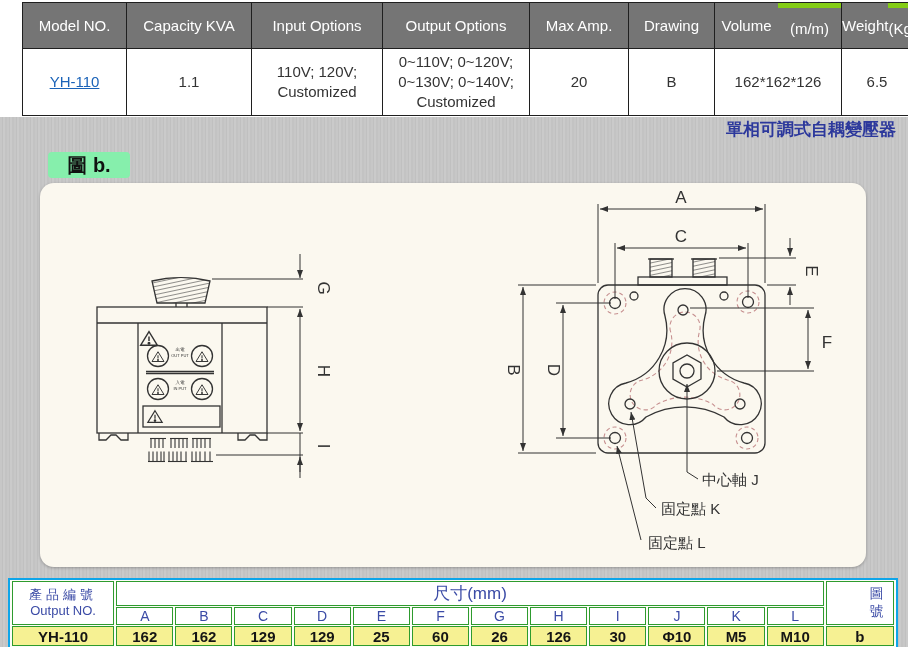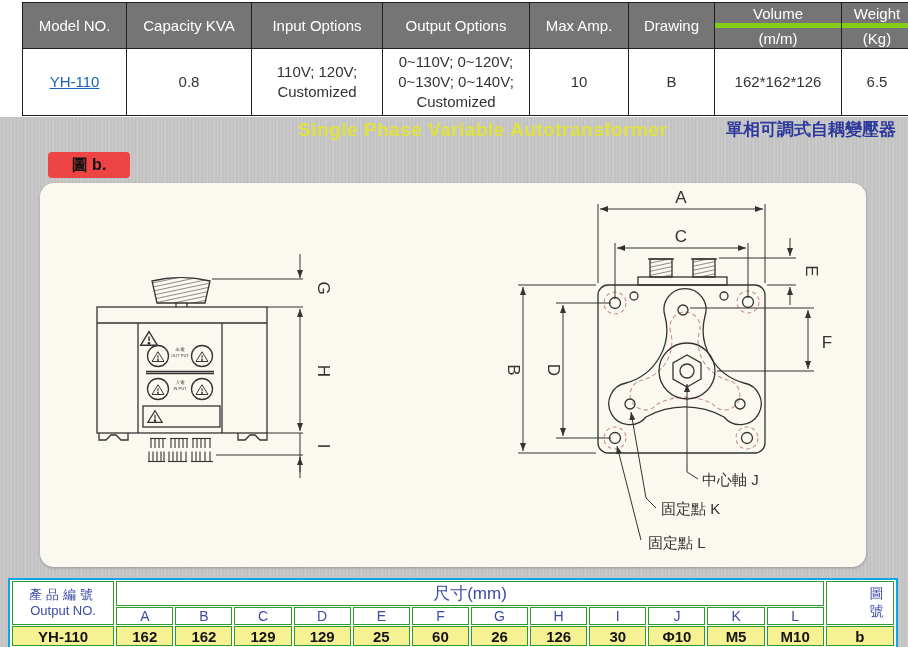--- a/index.html
+++ b/index.html
@@ -18,35 +18,35 @@
   table.spec{
     position:absolute;left:22px;top:2px;width:890px;
     border-collapse:collapse;table-layout:fixed;
     font-size:15px;color:#333;background:#fff;
   }
   table.spec td,table.spec th{border:1.5px solid #1f1f1f;padding:0;text-align:center;vertical-align:middle;}
   table.spec th{
     background:#757575;color:#fff;font-weight:normal;height:45px;font-size:15px;
   }
   table.spec td{height:66px;background:#fff;line-height:1.35;}
-  .hdr-split{display:flex;flex-direction:column;height:45px;}
+  .hdr-split{display:flex;flex-direction:row;height:45px;}
   .hdr-split div{flex:1;display:flex;align-items:center;justify-content:center;}
   .hdr-split .sub{border-top:5px solid #84cc16;}
   a.model-link{color:#1b63b8;text-decoration:underline;}
 
   
   .title-row{position:absolute;left:0;top:118px;width:908px;height:24px;}
   .title-en{position:absolute;left:298px;top:1px;font-size:19px;font-weight:bold;color:#dfe23e;letter-spacing:.5px;white-space:nowrap;}
   .title-zh{position:absolute;right:12px;top:0;font-size:17px;font-weight:bold;color:#2c389c;white-space:nowrap;}
 
   
   .fig-tag{
     position:absolute;left:48px;top:152px;width:82px;height:26px;
-    background:#ef4444;border-radius:4px;color:#111;
-    font-size:16px;font-weight:bold;display:flex;align-items:center;justify-content:center;
+    background:#86efac;border-radius:4px;color:#111;
+    font-size:20px;font-weight:bold;display:flex;align-items:center;justify-content:center;
   }
   .panel{
     position:absolute;left:40px;top:183px;width:826px;height:384px;
     background:#fbf8ef;border-radius:14px;box-shadow:0 1px 3px rgba(0,0,0,.25);
   }
   .panel svg{position:absolute;left:0;top:0;}
   .dwg-text{font-family:"Liberation Sans",sans-serif;fill:#333;}
 
   
   table.dims{
@@ -95,40 +95,39 @@
     </th>
     <th>
       <div class="hdr-split">
         <div>Weight</div>
         <div class="sub">(Kg)</div>
       </div>
     </th>
   </tr>
   <tr>
     <td><a href="#" class="model-link">YH-110</a></td>
-    <td>0.8</td>
+    <td>1.1</td>
     <td>
       <div>110V; 120V;</div>
       <div>Customized</div>
     </td>
     <td>
       <div>0~110V; 0~120V;</div>
       <div>0~130V; 0~140V;</div>
       <div>Customized</div>
     </td>
-    <td>10</td>
+    <td>20</td>
     <td>B</td>
     <td>162*162*126</td>
     <td>6.5</td>
   </tr>
 </tbody>
   </table>
 
 <div class="title-row">
-  <span class="title-en">Single Phase Variable Autotransformer</span>
   <span class="title-zh">單相可調式自耦變壓器</span>
 </div>
 
 <div class="fig-tag">圖 b.</div>
 
 <div class="panel">
 <svg width="826" height="384" viewBox="40 183 826 384">
   <defs>
     <marker id="arr" viewBox="0 0 10 10" refX="9" refY="5" markerWidth="9" markerHeight="9" orient="auto-start-reverse">
       <path d="M0,1.6 L9,5 L0,8.4 z" fill="#333"></path>

